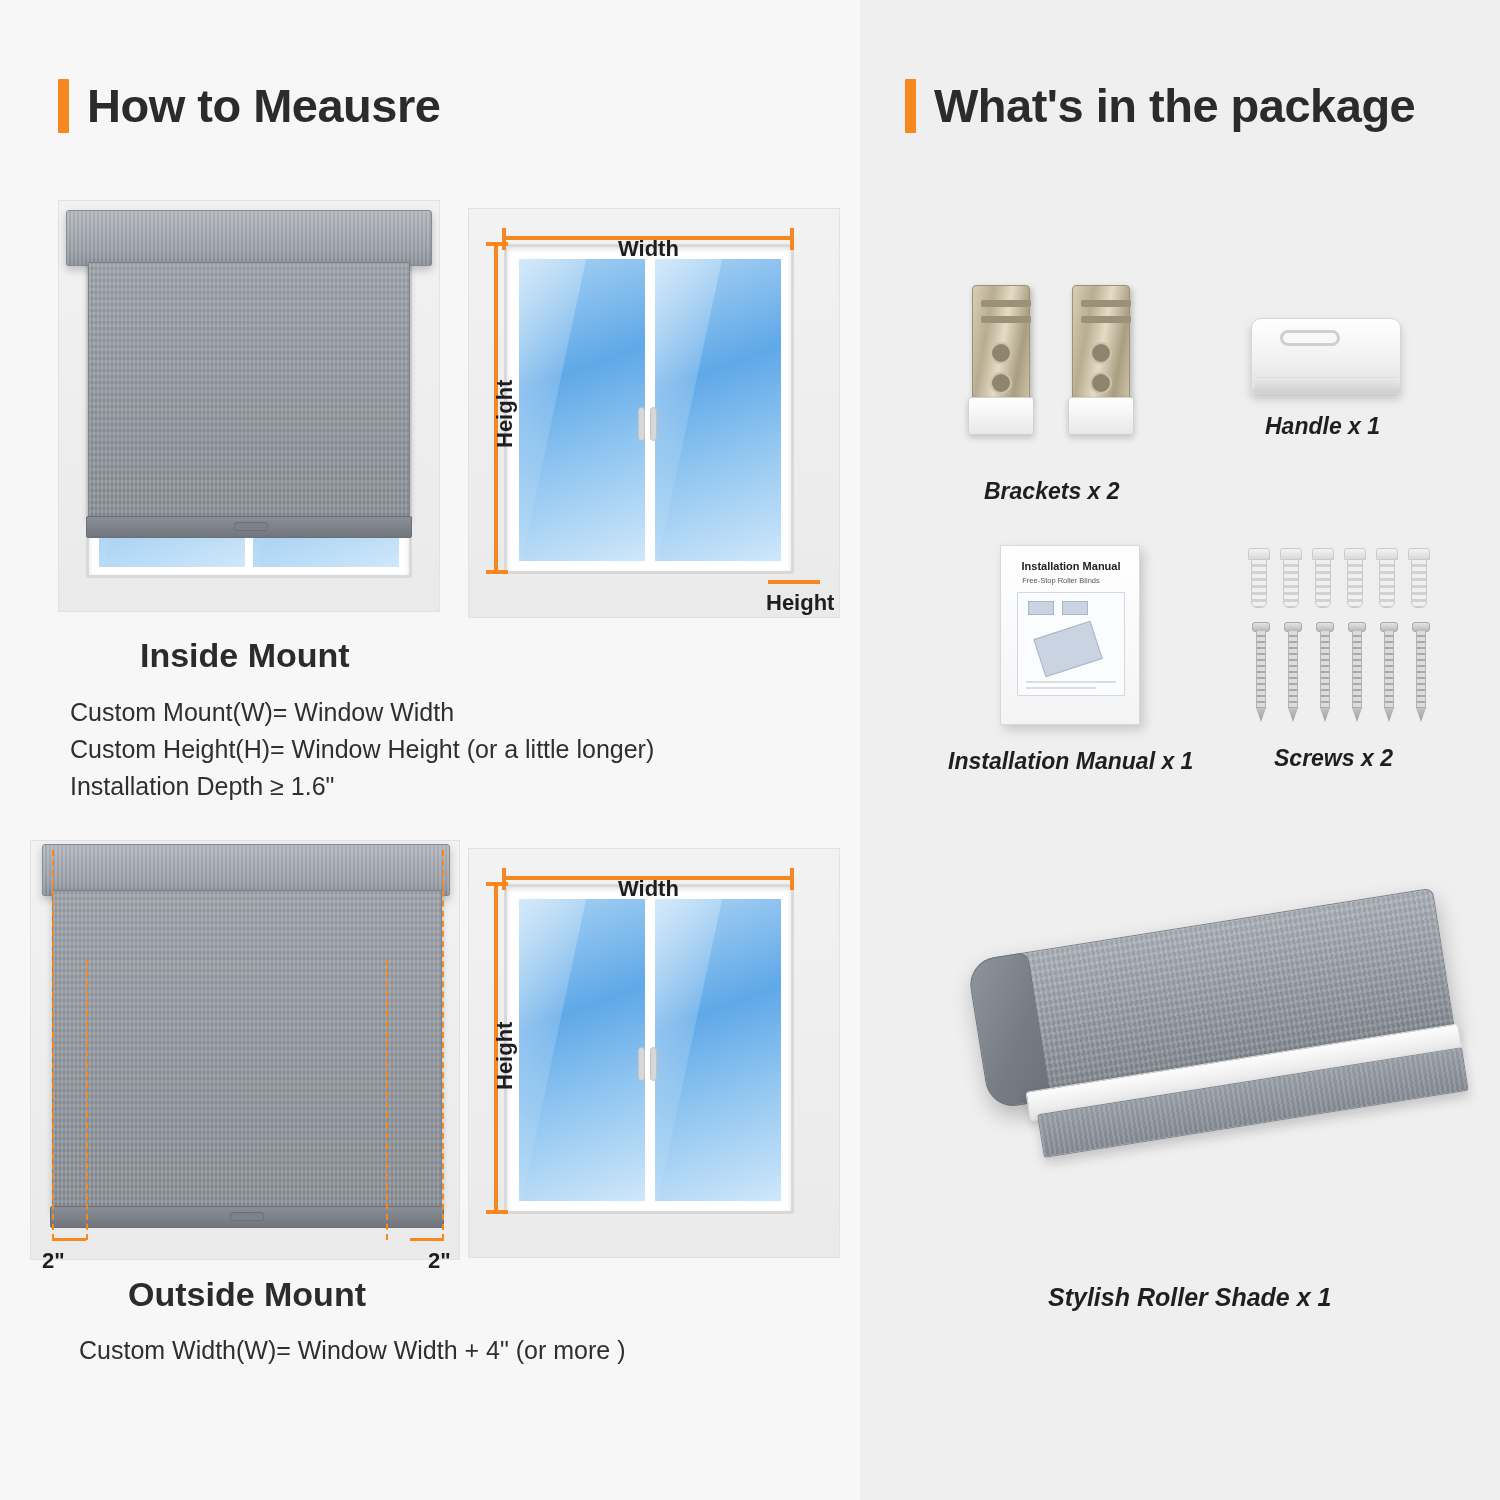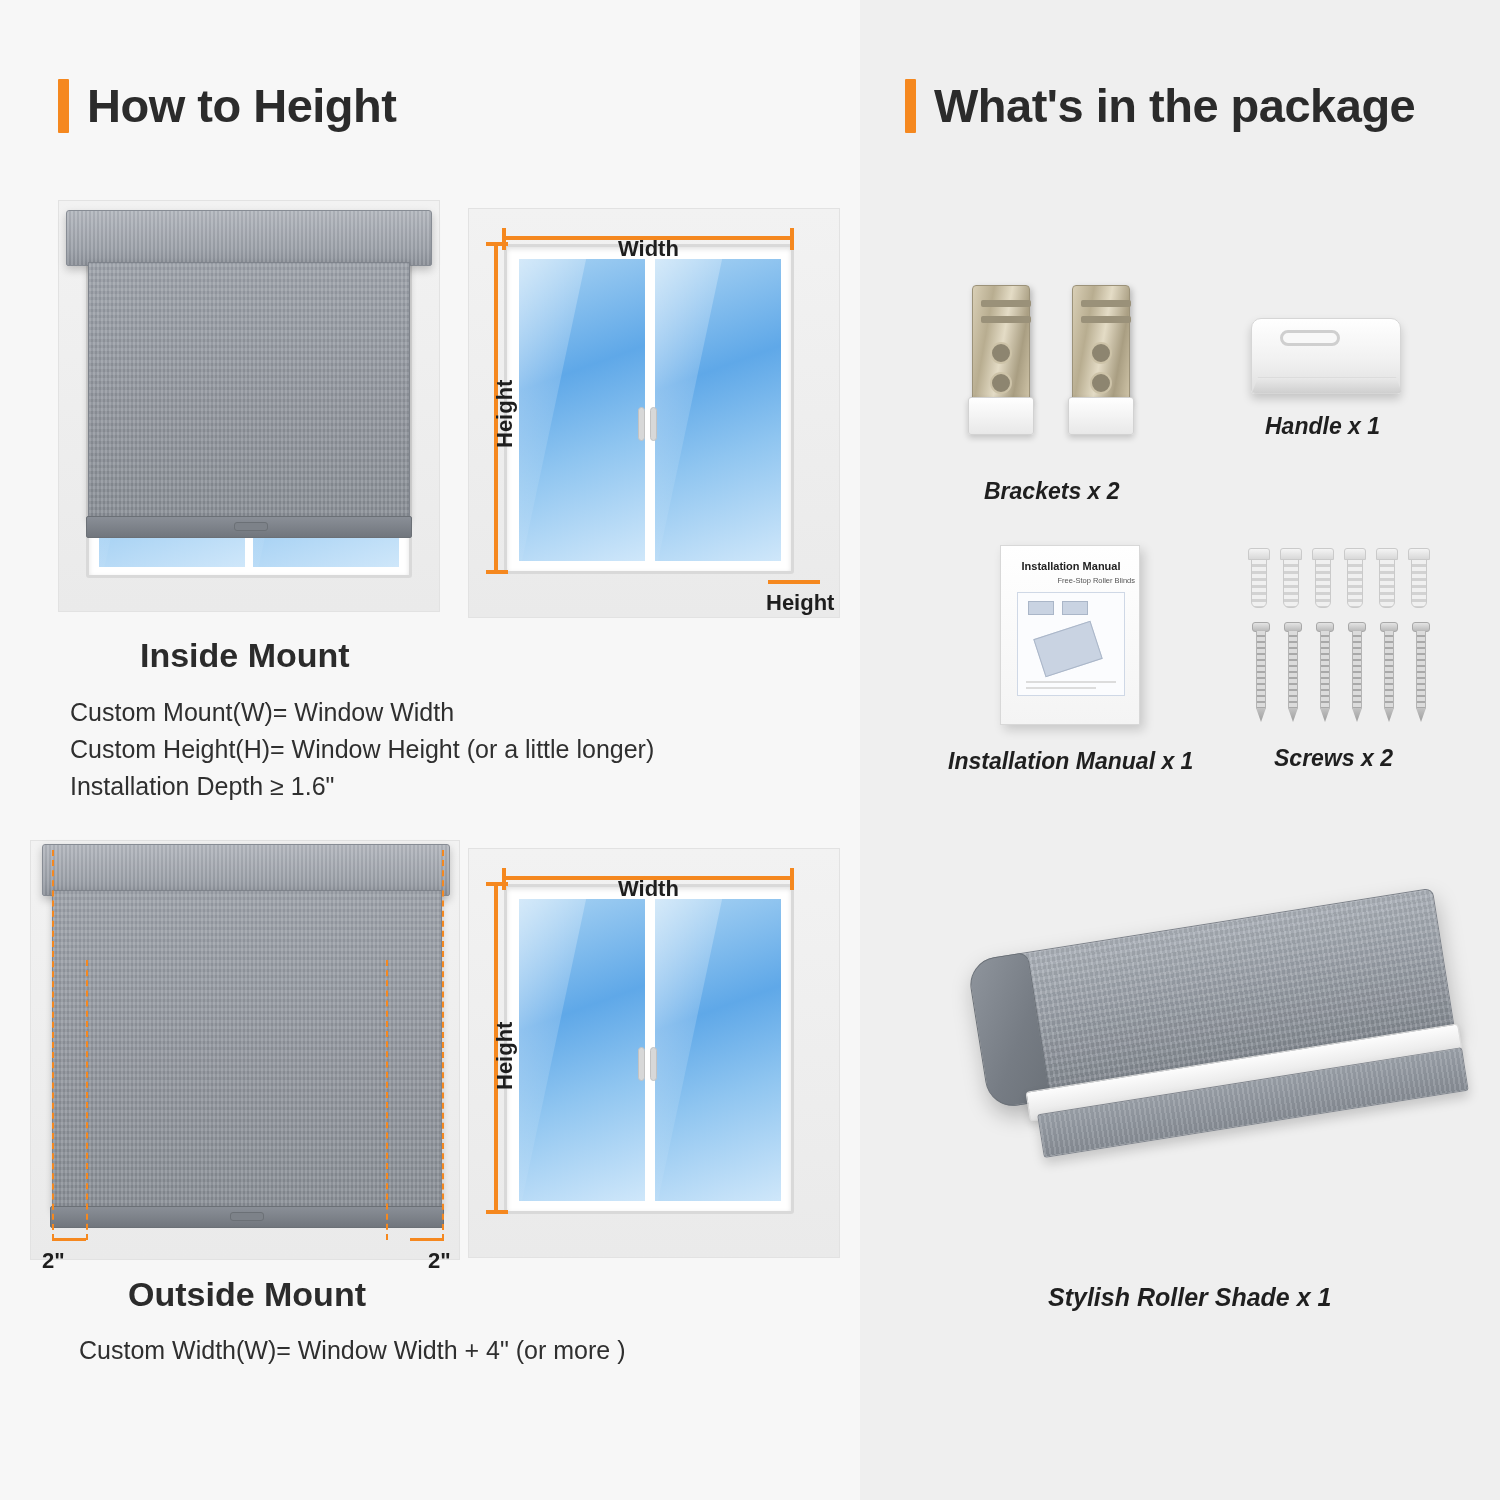--- a/index.html
+++ b/index.html
@@ -181,22 +181,22 @@
     background:linear-gradient(180deg,#ffffff 0%,#f4f4f4 100%);
     border:1px solid #d8d8d8;
     box-shadow:4px 5px 10px rgba(0,0,0,.16);
     padding-left:38px;
   }
   .manual .m-title {
     position:absolute; left:10px; top:14px; width:120px;
     font-size:11px; font-weight:bold; text-align:center; color:#222;
   }
   .manual .m-sub {
-    position:absolute; left:14px; top:30px; width:120px;
-    font-size:7.5px; text-align:right; color:#555;
+    position:absolute; left:0; top:30px; width:120px;
+    font-size:7.5px; text-align:center; color:#555;
   }
   .manual .m-box {
     position:absolute; left:16px; top:46px; width:108px; height:104px;
     border:1px solid #cfd8e6; background:#fbfcfe;
   }
   .manual .m-fig {
     position:absolute; background:#c9d3e2; border:1px solid #aab6c8;
   }
   .manual .m-line {
     position:absolute; height:2px; background:#dcdcdc;
@@ -280,21 +280,21 @@
 </head>
 <body>
 
 <div class="page">
 
   <div class="left-panel"></div>
   <div class="right-panel"></div>
 
   <div class="heading" id="h-measure">
     <div class="bar"></div>
-    <div class="txt">How to Height</div>
+    <div class="txt">How to Meausre</div>
   </div>
 
   <div class="heading" id="h-package">
     <div class="bar"></div>
     <div class="txt">What's in the package</div>
   </div>
 
   <div class="shade-scene" style="left:58px; top:200px; width:382px; height:412px;">
     <div class="wall"></div>
 

